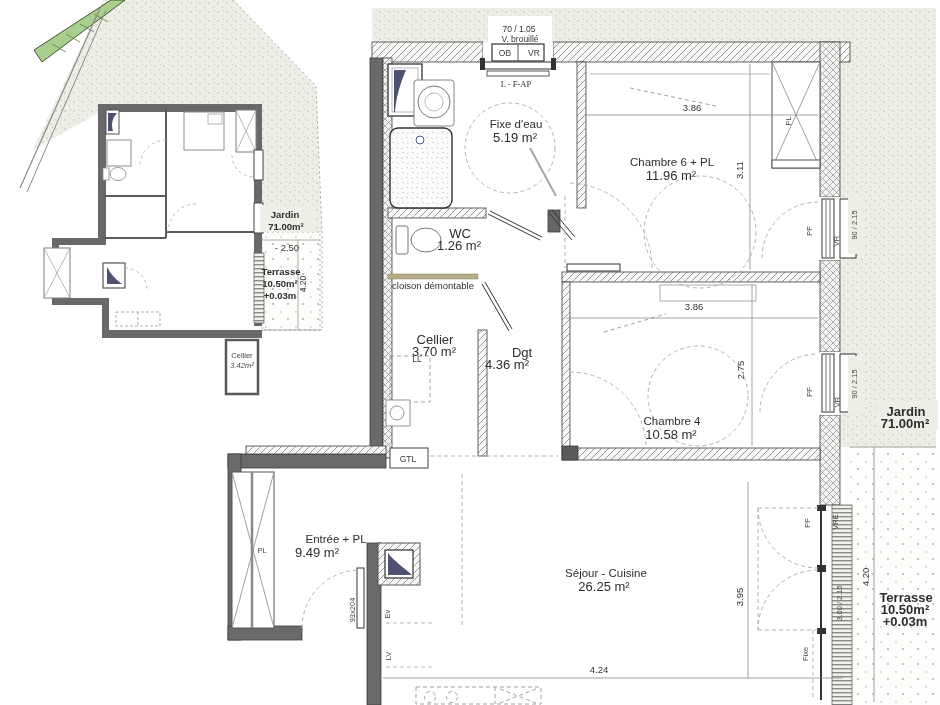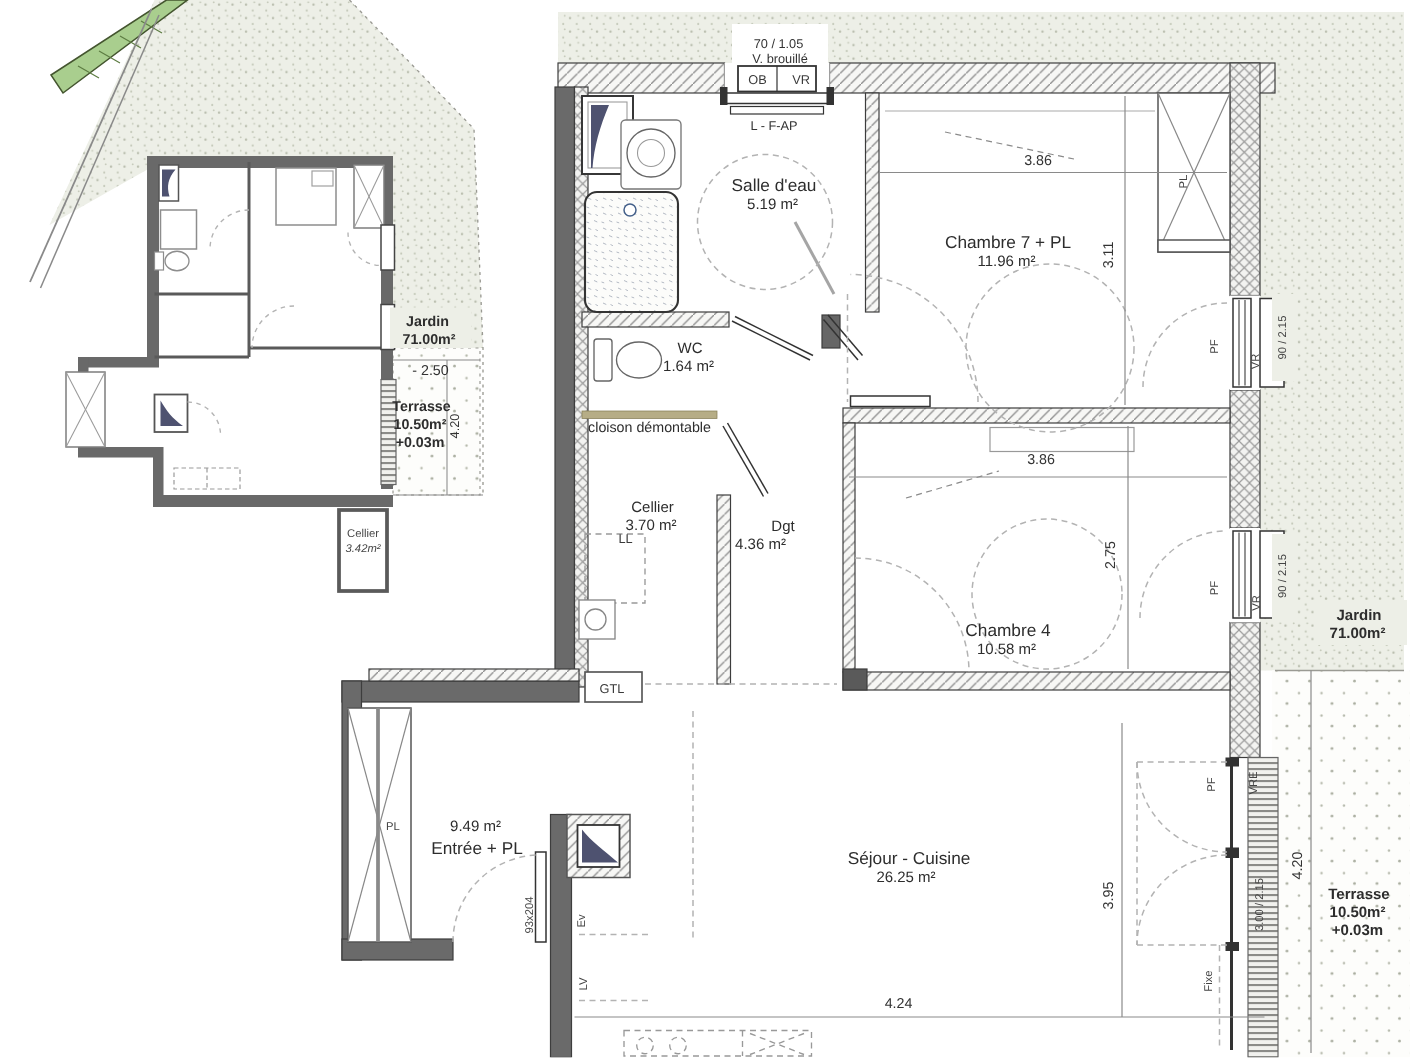--- a/index.html
+++ b/index.html
@@ -5,21 +5,21 @@
   html,body{margin:0;padding:0;background:#fff;}
   .canvas{position:relative;width:940px;height:705px;background:#ffffff;overflow:hidden;
           font-family:"Liberation Sans",sans-serif;}
   svg{position:absolute;left:0;top:0;}
   .lbl{position:absolute;transform:translate(-50%,-50%);white-space:nowrap;color:#2d2d2d;
        line-height:1;letter-spacing:0;}
   .rot{transform:translate(-50%,-50%) rotate(-90deg);}
   .f7{font-size:7.5px;color:#444;}
   .f8{font-size:8.5px;color:#3a3a3a;}
   .f9{font-size:9.5px;}
-  .f10{font-size:10px;}
+  .f10{font-size:13px;}
   .f11{font-size:11.5px;}
   .dim{color:#333;}
 </style>
 </head>
 <body>
 
 <div class="canvas">
 
 <svg width="940" height="705" viewBox="0 0 940 705">
   <defs>
@@ -284,35 +284,35 @@
 <div class="lbl f9" style="left:280px;top:284px;font-weight:bold;">10.50m²</div>
 <div class="lbl f9" style="left:280px;top:296px;font-weight:bold;">+0.03m</div>
 <div class="lbl f8 rot dim" style="left:303px;top:284px;">4.20</div>
 <div class="lbl f7" style="left:242px;top:356px;">Cellier</div>
 <div class="lbl f7" style="left:242px;top:366px;font-style:italic;">3.42m²</div>
 
 <div class="lbl f8 dim" style="left:519px;top:29px;">70 / 1.05</div>
 <div class="lbl f8 dim" style="left:520px;top:39px;">V. brouillé</div>
 <div class="lbl f8" style="left:505px;top:53px;">OB</div>
 <div class="lbl f8" style="left:534px;top:53px;">VR</div>
-<div class="lbl f8 dim" style="left:516px;top:84px;">L - F-AP</div>
-
-<div class="lbl f11" style="left:516px;top:125px;">Salle d'eau</div>
+<div class="lbl f8 dim" style="left:516px;top:84px;font-family:Liberation Serif, serif;">L - F-AP</div>
+
+<div class="lbl f11" style="left:516px;top:125px;">Fixe d'eau</div>
 <div class="lbl f10" style="left:515px;top:137px;">5.19 m²</div>
-<div class="lbl f11" style="left:672px;top:163px;">Chambre 7 + PL</div>
+<div class="lbl f11" style="left:672px;top:163px;">Chambre 6 + PL</div>
 <div class="lbl f10" style="left:671px;top:175px;">11.96 m²</div>
 <div class="lbl f10" style="left:460px;top:233px;">WC</div>
-<div class="lbl f10" style="left:459px;top:245px;">1.64 m²</div>
+<div class="lbl f10" style="left:459px;top:245px;">1.26 m²</div>
 <div class="lbl f10" style="left:435px;top:339px;">Cellier</div>
 <div class="lbl f10" style="left:434px;top:351px;">3.70 m²</div>
 <div class="lbl f10" style="left:522px;top:352px;">Dgt</div>
 <div class="lbl f10" style="left:507px;top:364px;">4.36 m²</div>
 <div class="lbl f11" style="left:672px;top:422px;">Chambre 4</div>
 <div class="lbl f10" style="left:671px;top:434px;">10.58 m²</div>
-<div class="lbl f11" style="left:318px;top:540px;margin-top:27px;">Entrée + PL</div>
+<div class="lbl f11" style="left:336px;top:540px;">Entrée + PL</div>
 <div class="lbl f10" style="left:317px;top:552px;">9.49 m²</div>
 <div class="lbl f11" style="left:606px;top:574px;">Séjour - Cuisine</div>
 <div class="lbl f10" style="left:604px;top:586px;">26.25 m²</div>
 
 <div class="lbl f9 dim" style="left:692px;top:108px;">3.86</div>
 <div class="lbl f9 rot dim" style="left:740px;top:170px;">3.11</div>
 <div class="lbl f9 dim" style="left:694px;top:307px;">3.86</div>
 <div class="lbl f9 rot dim" style="left:741px;top:370px;">2.75</div>
 <div class="lbl f9 dim" style="left:599px;top:670px;">4.24</div>
 <div class="lbl f9 rot dim" style="left:740px;top:597px;">3.95</div>

